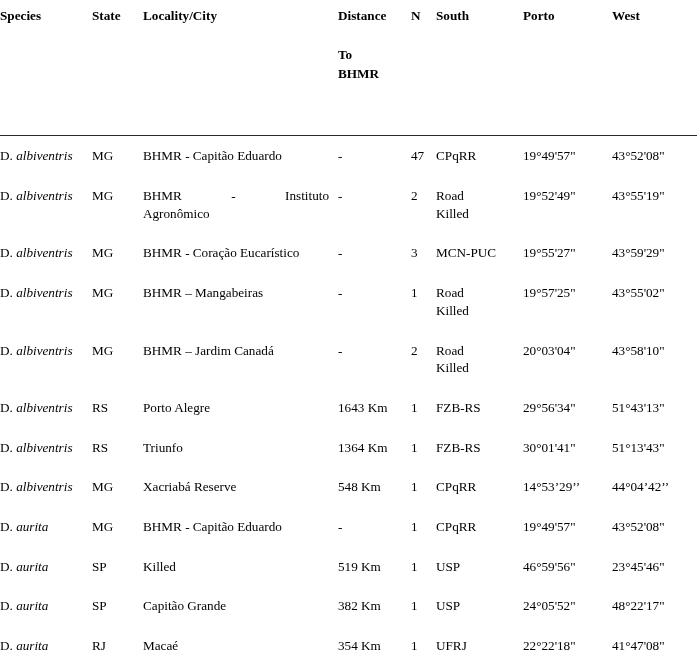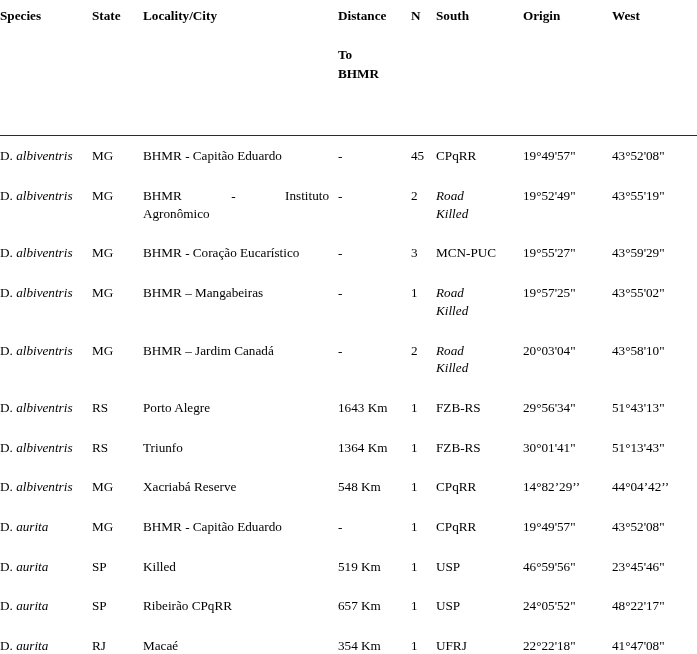--- a/index.html
+++ b/index.html
@@ -87,21 +87,21 @@
     display: block;
     text-align: justify;
     text-align-last: justify;
   }
   td.locality-justify .just-line2 {
     display: block;
     text-align: right;
     text-align-last: left;
   }
 
-  .origin-wrap .origin-line { display: block; font-style: italic; }
+  .origin-wrap .origin-line { display: block; }
 </style>
 </head>
 <body>
 
 <div class="sheet">
   <table class="data-table">
     <colgroup>
       <col class="c-species">
       <col class="c-state">
       <col class="c-locality">
@@ -129,34 +129,34 @@
             <span class="sub-line">BHMR</span>
           </span>
         </th>
         <th>
           <span class="hdr-main">N</span>
         </th>
         <th>
           <span class="hdr-main">South</span>
         </th>
         <th>
-          <span class="hdr-main">Origin</span>
+          <span class="hdr-main">Porto</span>
         </th>
         <th>
           <span class="hdr-main">West</span>
         </th>
       </tr>
     </thead>
     <tbody id="table-body">
         <tr>
           <td><span class="species-abbr">D.</span> <span class="species-epithet">albiventris</span></td>
           <td>MG</td>
           <td>BHMR - Capitão Eduardo</td>
           <td>-</td>
-          <td>45</td>
+          <td>47</td>
           <td>CPqRR</td>
           <td>19°49'57"</td>
           <td>43°52'08"</td>
         </tr>
         <tr>
           <td><span class="species-abbr">D.</span> <span class="species-epithet">albiventris</span></td>
           <td>MG</td>
           <td class="locality-justify">
             <span class="just-line">BHMR - Instituto</span>
             <span class="just-line2">Agronômico</span>
@@ -226,21 +226,21 @@
           <td>30°01'41"</td>
           <td>51°13'43"</td>
         </tr>
         <tr>
           <td><span class="species-abbr">D.</span> <span class="species-epithet">albiventris</span></td>
           <td>MG</td>
           <td>Xacriabá Reserve</td>
           <td>548 Km</td>
           <td>1</td>
           <td>CPqRR</td>
-          <td>14°82’29’’</td>
+          <td>14°53’29’’</td>
           <td>44°04’42’’</td>
         </tr>
         <tr>
           <td><span class="species-abbr">D.</span> <span class="species-epithet">aurita</span></td>
           <td>MG</td>
           <td>BHMR - Capitão Eduardo</td>
           <td>-</td>
           <td>1</td>
           <td>CPqRR</td>
           <td>19°49'57"</td>
@@ -252,22 +252,22 @@
           <td>Killed</td>
           <td>519 Km</td>
           <td>1</td>
           <td>USP</td>
           <td>46°59'56"</td>
           <td>23°45'46"</td>
         </tr>
         <tr>
           <td><span class="species-abbr">D.</span> <span class="species-epithet">aurita</span></td>
           <td>SP</td>
-          <td>Ribeirão CPqRR</td>
-          <td>657 Km</td>
+          <td>Capitão Grande</td>
+          <td>382 Km</td>
           <td>1</td>
           <td>USP</td>
           <td>24°05'52"</td>
           <td>48°22'17"</td>
         </tr>
         <tr>
           <td><span class="species-abbr">D.</span> <span class="species-epithet">aurita</span></td>
           <td>RJ</td>
           <td>Macaé</td>
           <td>354 Km</td>

